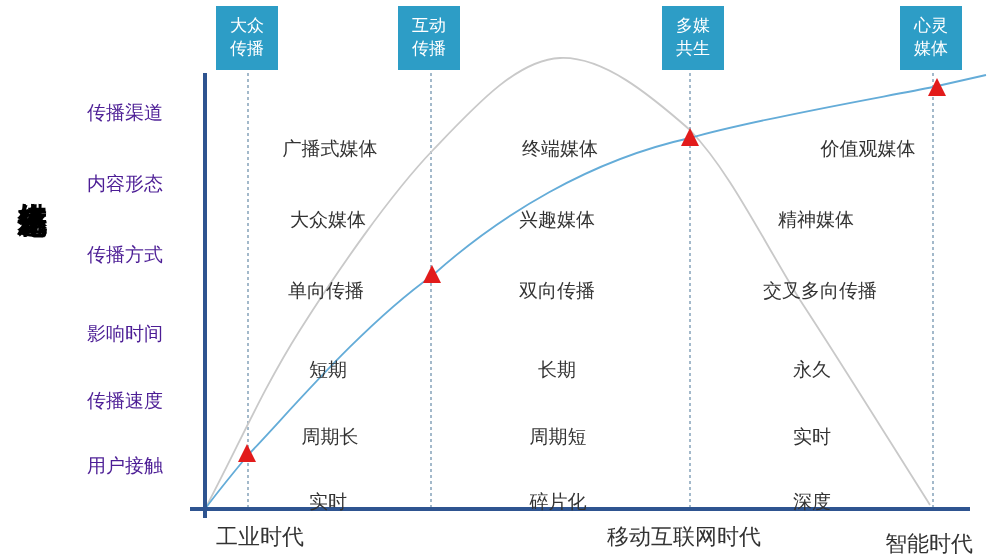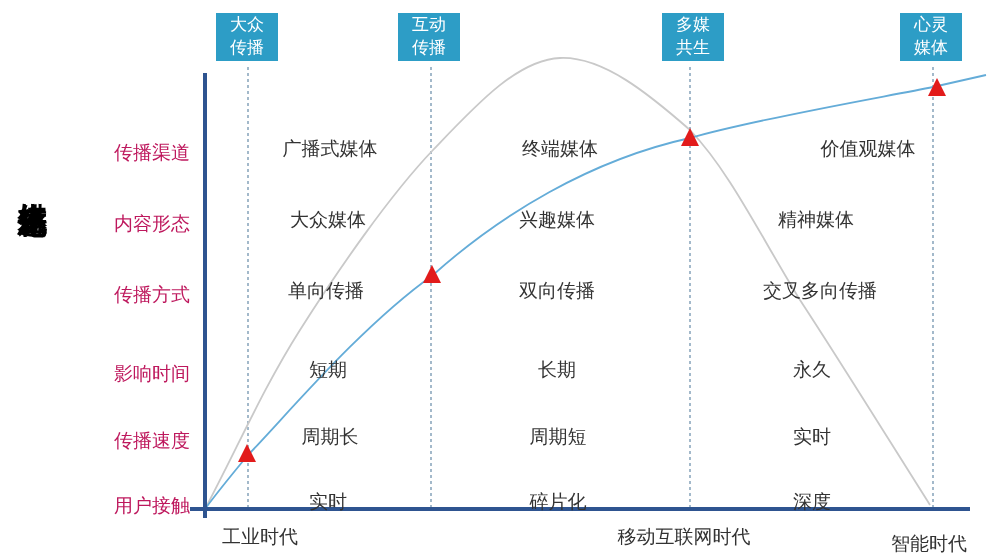--- a/index.html
+++ b/index.html
@@ -23,60 +23,59 @@
     writing-mode: vertical-rl;
     text-orientation: upright;
     font-size: 29px;
     font-weight: bold;
     color: #000000;
     letter-spacing: 1px;
     line-height: 1.1;
   }
   .stage-box {
     position: absolute;
-    top: 13px;
+    top: 6px;
     width: 62px;
-    height: 48px;
+    height: 64px;
     background: #2D9DC6;
     color: #ffffff;
     font-size: 17px;
     line-height: 1.35;
     display: flex;
     align-items: center;
     justify-content: center;
     text-align: center;
     transform: translateX(-50%);
   }
   .stage-box .inner { width: 38px; word-break: break-all; }
   .row-label {
     position: absolute;
     left: 60px;
     width: 130px;
-    text-align: right;
+    text-align: center;
     font-size: 19px;
-    color: #be185d;
+    color: #4c1d95;
     height: 26px;
     line-height: 26px;
     transform: translateY(-50%);
     white-space: nowrap;
-    margin-top: 40px;
   }
   .cell {
     position: absolute;
     font-size: 19px;
     color: #333333;
     height: 26px;
     line-height: 26px;
     transform: translate(-50%, -50%);
     white-space: nowrap;
     margin-top: 36px;
   }
   .era-label {
     position: absolute;
-    font-size: 19px;
+    font-size: 22px;
     color: #333333;
     height: 24px;
     line-height: 24px;
     transform: translateX(-50%);
     white-space: nowrap;
   }
 </style>
 </head>
 <body>
 

